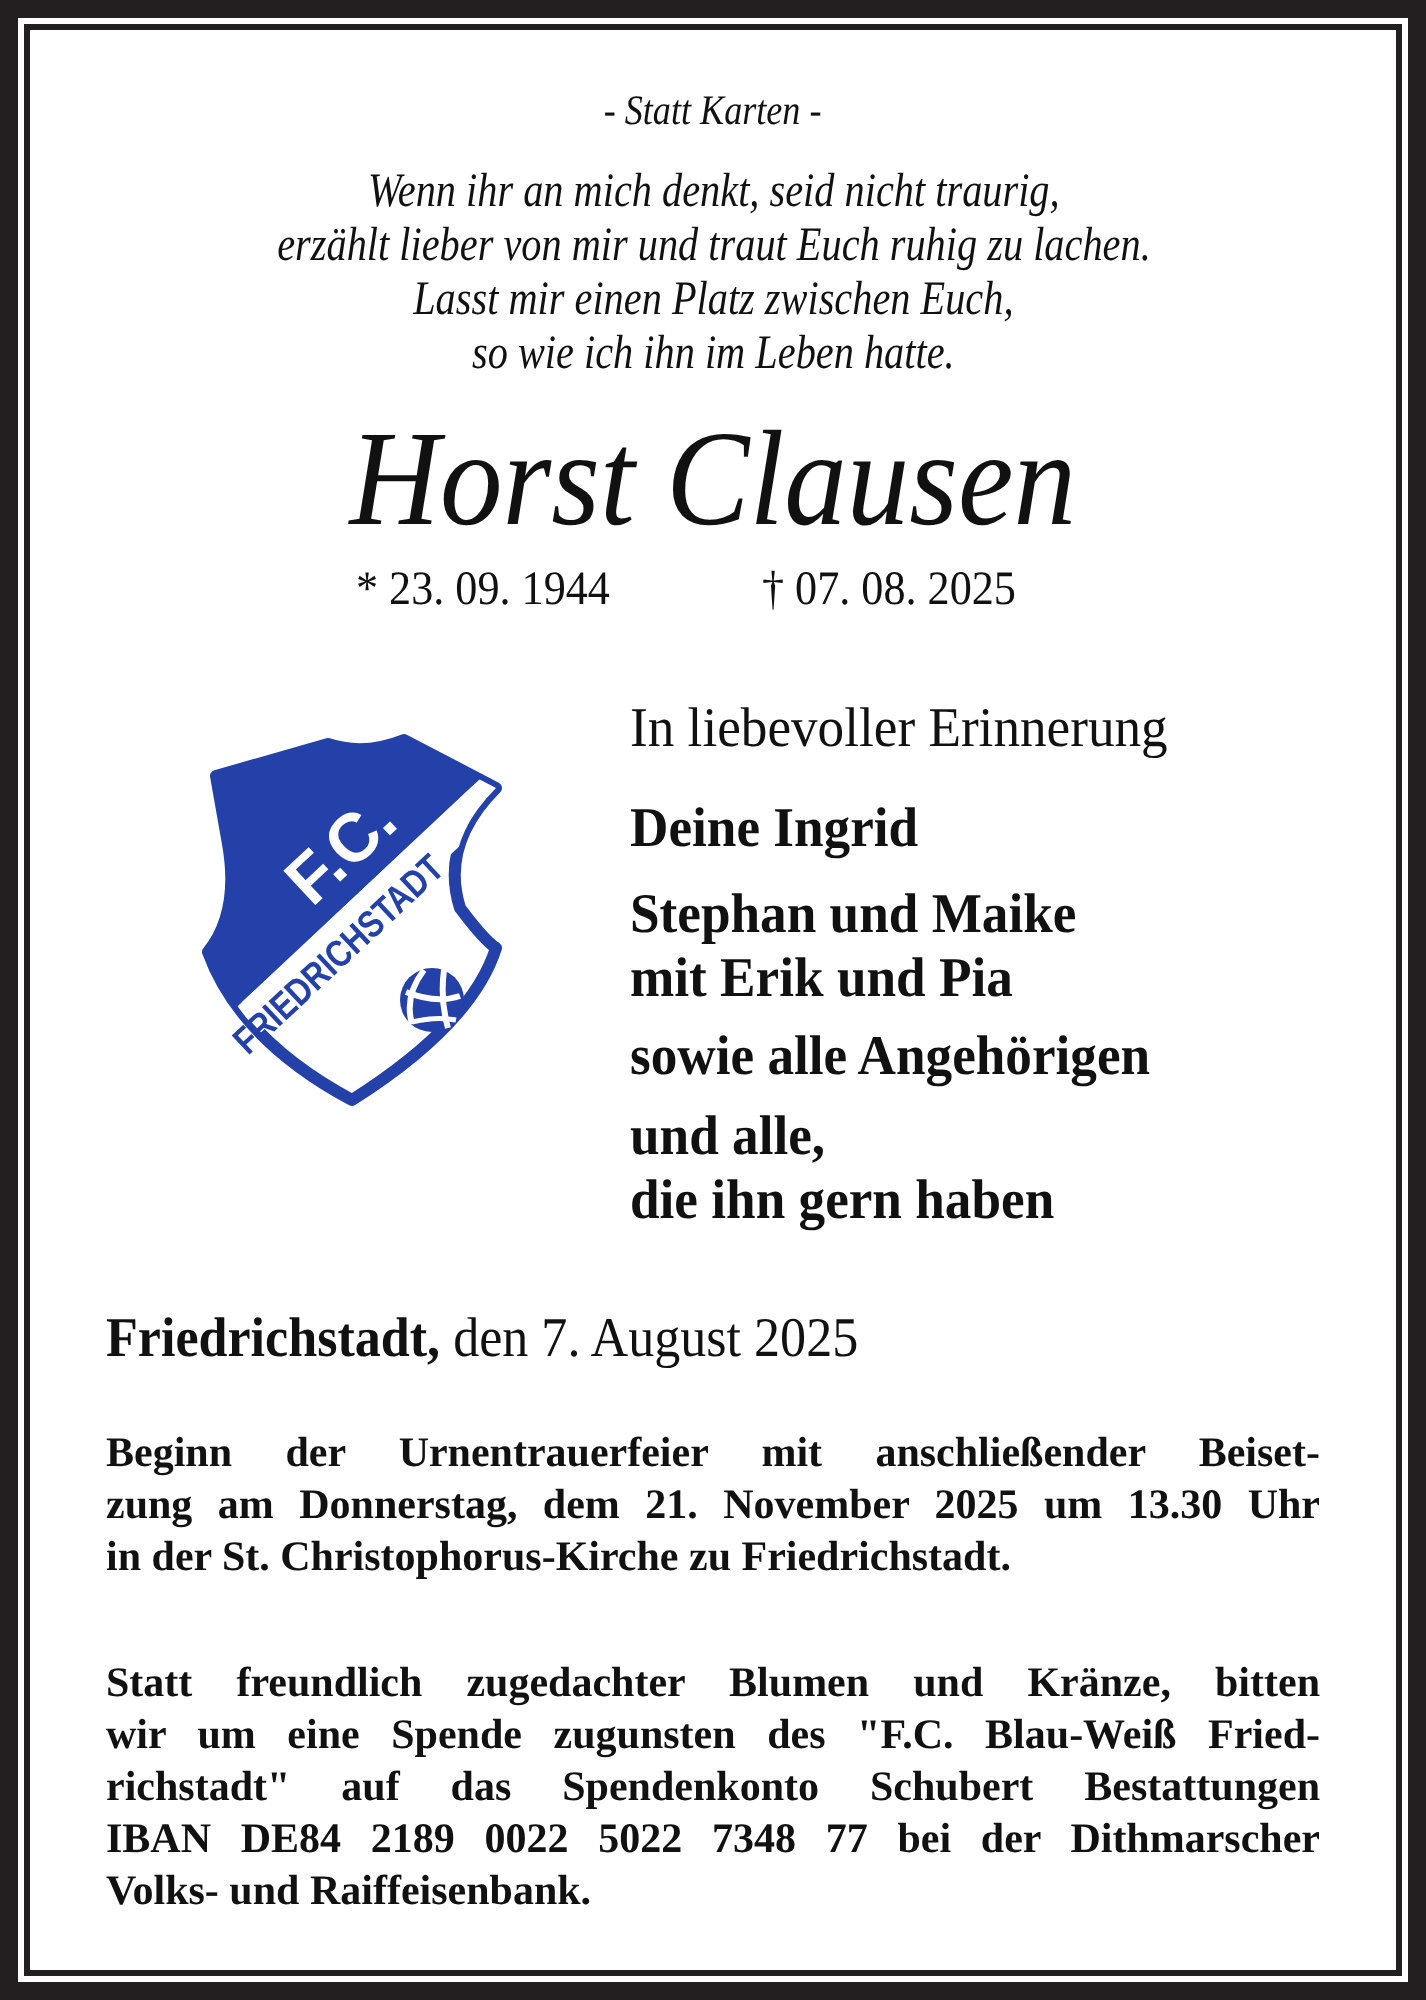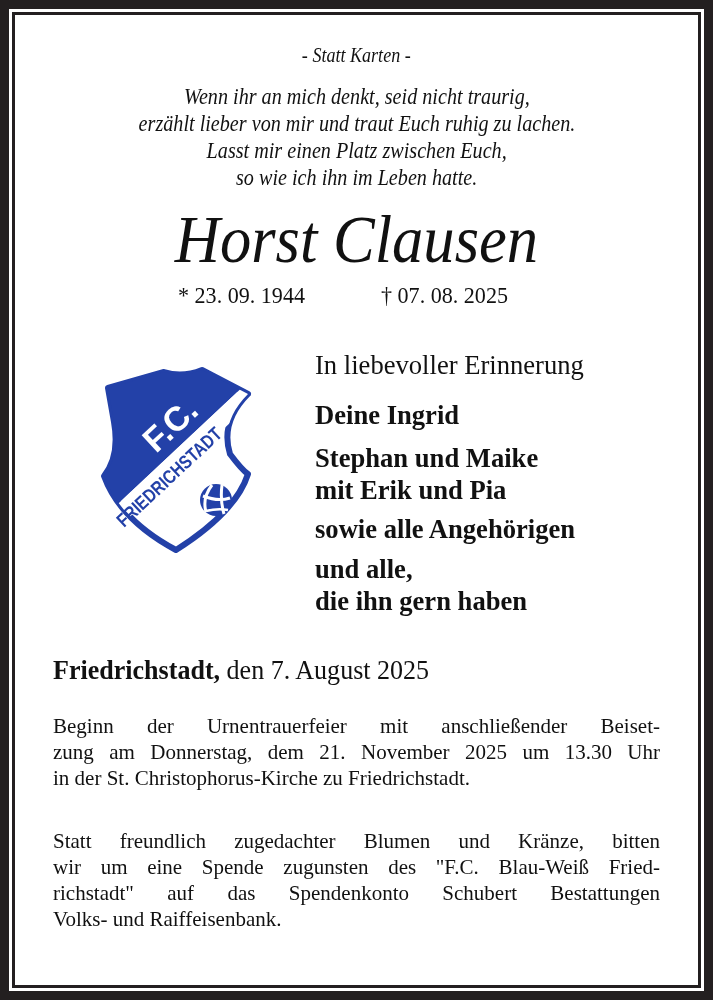--- a/index.html
+++ b/index.html
@@ -5,21 +5,21 @@
   html, body { margin: 0; padding: 0; }
   body { width: 713px; height: 1000px; position: relative; background: #231f20; overflow: hidden; font-family: "Liberation Serif", "DejaVu Serif", serif; color: #111; }
   .sheet { position: absolute; left: 9px; top: 9px; width: 695px; height: 982px; background: #fff; }
   .inner-frame { position: absolute; left: 12px; top: 12px; width: 689px; height: 976px; border: 3px solid #231f20; box-sizing: border-box; }
   .line { position: absolute; white-space: nowrap; line-height: 1; }
   .center { left: 0; width: 713px; text-align: center; }
   .cond { display: inline-block; transform-origin: center top; }
   .cond-left { display: inline-block; transform-origin: left top; }
   .ital { font-style: italic; }
   .bold { font-weight: bold; }
-  .body-para { position: absolute; left: 53px; width: 607px; font-size: 21px; line-height: 26px; }
+  .body-para { position: absolute; left: 53px; width: 607px; font-size: 21px; line-height: 26px; font-weight: bold; }
   .body-line { display: block; white-space: nowrap; height: 26px; text-align: justify; text-align-last: justify; overflow: visible; }
   .body-line.last { text-align-last: left; }
   .crest { position: absolute; left: 98px; top: 362px; width: 156px; height: 196px; }
 </style>
 </head>
 <body>
 
 <div class="sheet"></div>
 <div class="inner-frame"></div>
 
@@ -114,14 +114,15 @@
 <div class="body-para" style="top:713px;">
   <span class="body-line">Beginn der Urnentrauerfeier mit anschließender Beiset-</span>
   <span class="body-line">zung am Donnerstag, dem 21. November 2025 um 13.30 Uhr</span>
   <span class="body-line last">in der St. Christophorus-Kirche zu Friedrichstadt.</span>
 </div>
 
 <div class="body-para" style="top:818px;margin-top:10px;">
   <span class="body-line">Statt freundlich zugedachter Blumen und Kränze, bitten</span>
   <span class="body-line">wir um eine Spende zugunsten des "F.C. Blau-Weiß Fried-</span>
   <span class="body-line">richstadt" auf das Spendenkonto Schubert Bestattungen</span>
+  <span class="body-line">IBAN DE84 2189 0022 5022 7348 77 bei der Dithmarscher</span>
   <span class="body-line last">Volks- und Raiffeisenbank.</span>
 </div>
 
 </body></html>

